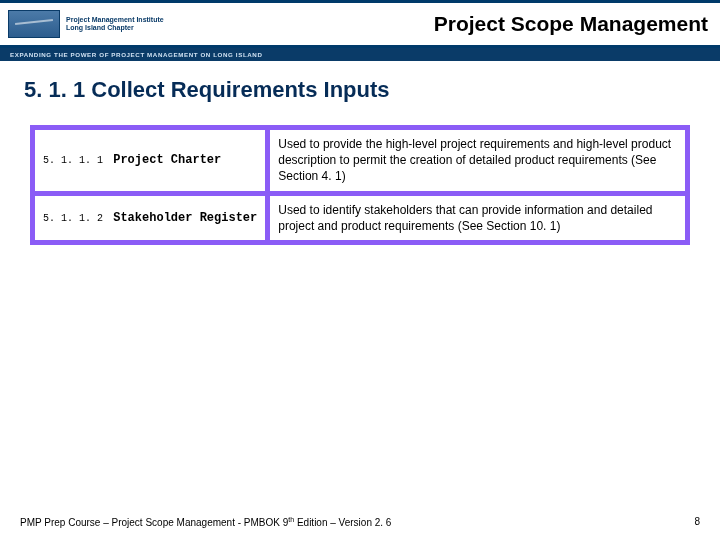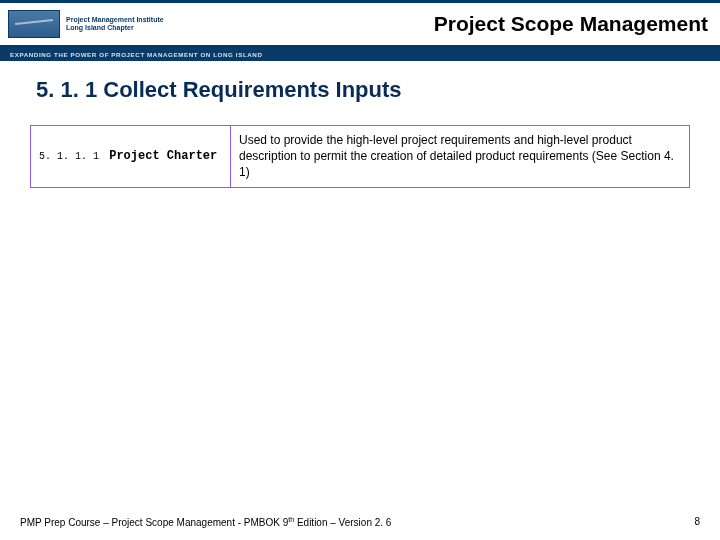--- a/index.html
+++ b/index.html
@@ -62,29 +62,29 @@
     font-weight: bold;
   }
   .content {
     padding: 12px 24px 0 24px;
   }
   .section-heading {
     font-family: Verdana, Geneva, sans-serif;
     font-weight: bold;
     font-size: 22px;
     color: #062c57;
-    margin: 4px 0 22px 12px;
+    margin: 4px 0 22px 0;
   }
   table.inputs {
     border-collapse: collapse;
     width: 660px;
     margin-left: 6px;
   }
   table.inputs td {
-    border: 1px solid #8b5cf6;
+    border: 5px solid #8b5cf6;
     vertical-align: middle;
     padding: 6px 8px;
     font-size: 12px;
     line-height: 1.35;
     color: #000;
   }
   td.label-cell {
     width: 200px;
     white-space: nowrap;
     font-size: 12px;
@@ -128,20 +128,27 @@
 
   <table class="inputs">
     <tbody>
         <tr>
       <td class="label-cell">
         <span class="num">5. 1. 1. 1</span>
         <span class="name">Project Charter</span>
       </td>
       <td>Used to provide the high-level project requirements and high-level product description to permit the creation of detailed product requirements (See Section 4. 1)</td>
     </tr>
+    <tr>
+      <td class="label-cell">
+        <span class="num">5. 1. 1. 2</span>
+        <span class="name">Stakeholder Register</span>
+      </td>
+      <td>Used to identify stakeholders that can provide information and detailed project and product requirements (See Section 10. 1)</td>
+    </tr>
   </tbody>
     </table>
 </div>
 
 <div class="footer">
   <div>
     <span>PMP Prep Course – Project Scope Management - PMBOK 9</span><sup>th</sup><span> Edition – Version 2. 6</span>
   </div>
   <div>8</div>
 </div>

